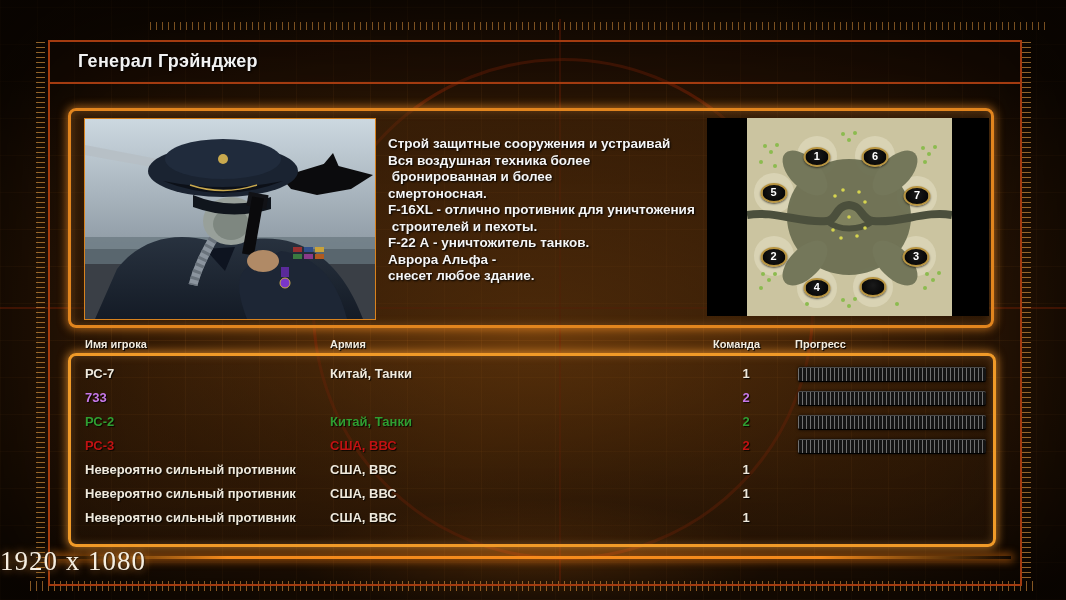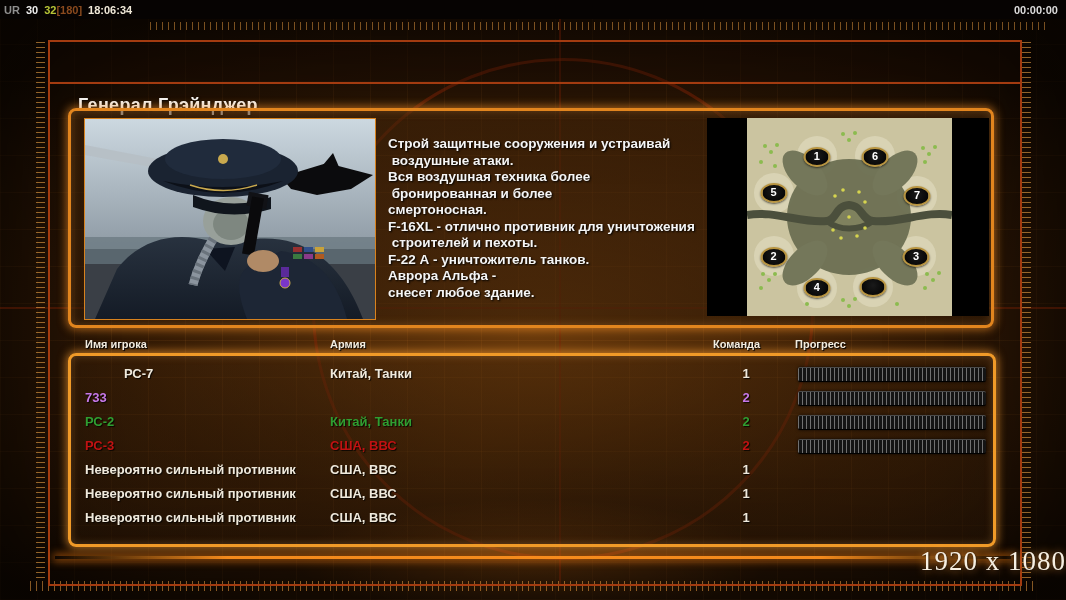--- a/index.html
+++ b/index.html
@@ -27,21 +27,21 @@
   
   .top-bar{position:absolute;left:0;top:0;width:100%;height:19px;background:#060302;z-index:6;
            display:flex;justify-content:space-between;align-items:center;font-size:11px;font-weight:bold;}
   .status-left{padding-left:4px;white-space:nowrap;}
   .status-left span{margin-right:6px;}
   .status-left span:nth-child(3){margin-right:0;}
   .status-right{padding-right:8px;color:#dcdcdc;}
   
   .window-frame{position:absolute;left:48px;top:40px;width:970px;height:542px;border:2px solid #a33b10;z-index:2;}
   .title-bar{position:absolute;left:0;top:0;right:0;height:40px;border-bottom:2px solid #a33b10;background:rgba(24,10,2,.30);}
-  .title{position:absolute;left:28px;top:9px;font-size:18px;font-weight:bold;color:#f2f2f2;text-shadow:1px 1px 2px #000;letter-spacing:.3px;margin-top:44px;}
+  .title{position:absolute;left:28px;top:9px;font-size:18px;font-weight:bold;color:#f2f2f2;text-shadow:1px 1px 2px #000;letter-spacing:.3px;}
   
   .info-panel{position:absolute;left:68px;top:108px;width:920px;height:214px;z-index:3;
     border:3px solid #e2851e;border-radius:8px;
     background:linear-gradient(rgba(66,36,9,.55), rgba(48,26,7,.55));
     box-shadow:0 0 9px 2px rgba(255,150,40,.55), inset 0 0 10px rgba(255,170,70,.25);}
   .portrait{position:absolute;left:13px;top:7px;width:290px;height:200px;border:1px solid #d8821e;background:#2a3038;overflow:hidden;}
   .portrait svg{display:block;}
   .briefing{position:absolute;left:317px;top:25px;width:320px;font-size:13.5px;font-weight:bold;color:#f5f5f5;
             line-height:16.5px;text-shadow:1px 1px 2px #000;white-space:pre;}
   .map-box{position:absolute;left:636px;top:7px;width:282px;height:198px;background:#000;}
@@ -64,41 +64,37 @@
   .c-name{position:absolute;left:14px;white-space:nowrap;}
   .c-army{position:absolute;left:259px;white-space:nowrap;}
   .c-team{position:absolute;left:653px;width:44px;text-align:center;}
   .c-bar{position:absolute;left:727px;top:5px;width:188px;height:13px;border-radius:2px;
          background:repeating-linear-gradient(90deg,#707070 0 1px,#141414 1px 4px);
          border-top:1px solid #4a4a4a;border-bottom:1px solid #000;box-shadow:0 0 3px rgba(0,0,0,.8);}
   
   .glow-line{position:absolute;left:55px;right:55px;top:556px;height:3px;z-index:2;
     background:linear-gradient(90deg, transparent, rgba(255,145,30,.95) 18% 80%, transparent);
     box-shadow:0 0 8px 2px rgba(255,130,20,.6);}
-  .footer{position:absolute;left:0;top:546px;width:100%;text-align:right;z-index:4;
+  .footer{position:absolute;left:0;top:546px;width:100%;text-align:left;z-index:4;
     font-family:"Liberation Serif","DejaVu Serif",serif;font-size:27px;color:#f6efe2;
     text-shadow:0 0 8px rgba(255,160,60,.8),1px 1px 2px #000;letter-spacing:1px;}
 </style>
 </head>
 <body>
 
 <div id="stage">
 
   <div class="reticle"></div>
   <div class="cross-h"></div>
   <div class="cross-v"></div>
   <div class="ruler-left"></div>
   <div class="ruler-right"></div>
   <div class="ruler-top"></div>
   <div class="ruler-bottom"></div>
 
-  <div class="top-bar">
-    <div class="status-left"><span style="color: rgb(143, 143, 143);">UR</span><span style="color: rgb(237, 237, 237);">30</span><span style="color: rgb(182, 196, 55);">32</span><span style="color: rgb(138, 74, 30);">[180]</span><span style="color: rgb(239, 232, 216);">18:06:34</span></div>
-    <div class="status-right">00:00:00</div>
-  </div>
 
   <div class="window-frame">
     <div class="title-bar">
       <div class="title">Генерал Грэйнджер</div>
     </div>
   </div>
 
   <div class="info-panel">
 
     <div class="portrait">
@@ -141,21 +137,21 @@
           <rect x="208" y="128" width="9" height="5" fill="#983030"></rect>
             <rect x="219" y="128" width="9" height="5" fill="#304f8a"></rect>
           <rect x="230" y="128" width="9" height="5" fill="#c8a23a"></rect>
             <rect x="208" y="135" width="9" height="5" fill="#3a7a40"></rect>
           <rect x="219" y="135" width="9" height="5" fill="#8a3a8a"></rect>
             <rect x="230" y="135" width="9" height="5" fill="#b05a20"></rect>
         </g>
       </svg>
     </div>
 
-    <div class="briefing"><div>Строй защитные сооружения и устраивай</div><div> воздушные атаки.</div><div>Вся воздушная техника более</div><div> бронированная и более</div><div>смертоносная.</div><div>F-16XL - отлично противник для уничтожения</div><div> строителей и пехоты.</div><div>F-22 А - уничтожитель танков.</div><div>Аврора Альфа -</div><div>снесет любое здание.</div></div>
+    <div class="briefing"><div>Строй защитные сооружения и устраивай</div><div>Вся воздушная техника более</div><div> бронированная и более</div><div>смертоносная.</div><div>F-16XL - отлично противник для уничтожения</div><div> строителей и пехоты.</div><div>F-22 А - уничтожитель танков.</div><div>Аврора Альфа -</div><div>снесет любое здание.</div></div>
 
     <div class="map-box">
       <div class="map">
         <svg width="205" height="198" viewBox="0 0 205 198" preserveAspectRatio="none">
           <rect x="0" y="0" width="205" height="198" fill="#cbc4a0"></rect>
           <circle cx="70" cy="38" r="20" fill="#d9d3b4"></circle>
             <circle cx="128" cy="38" r="20" fill="#d9d3b4"></circle>
           <circle cx="27" cy="75" r="20" fill="#d9d3b4"></circle>
             <circle cx="170" cy="78" r="20" fill="#d9d3b4"></circle>
           <circle cx="27" cy="138" r="20" fill="#d9d3b4"></circle>
@@ -226,21 +222,21 @@
   <div class="headers">
     <span class="h-name">Имя игрока</span>
     <span class="h-army">Армия</span>
     <span class="h-team">Команда</span>
     <span class="h-progress">Прогресс</span>
   </div>
 
   <div class="table-panel">
     <div class="rows">
         <div class="row">
-          <span class="c-name" style="color: rgb(239, 233, 220); margin-left: 39px;">РС-7</span>
+          <span class="c-name" style="color: rgb(239, 233, 220);">РС-7</span>
           <span class="c-army" style="color: rgb(239, 233, 220);">Китай, Танки</span>
           <span class="c-team" style="color: rgb(239, 233, 220);">1</span>
           <div class="c-bar" style="width: 188px;"></div>
         </div>
         <div class="row">
           <span class="c-name" style="color: rgb(198, 120, 232);">733</span>
           <span class="c-team" style="color: rgb(198, 120, 232);">2</span>
           <div class="c-bar" style="width: 188px;"></div>
         </div>
         <div class="row">

